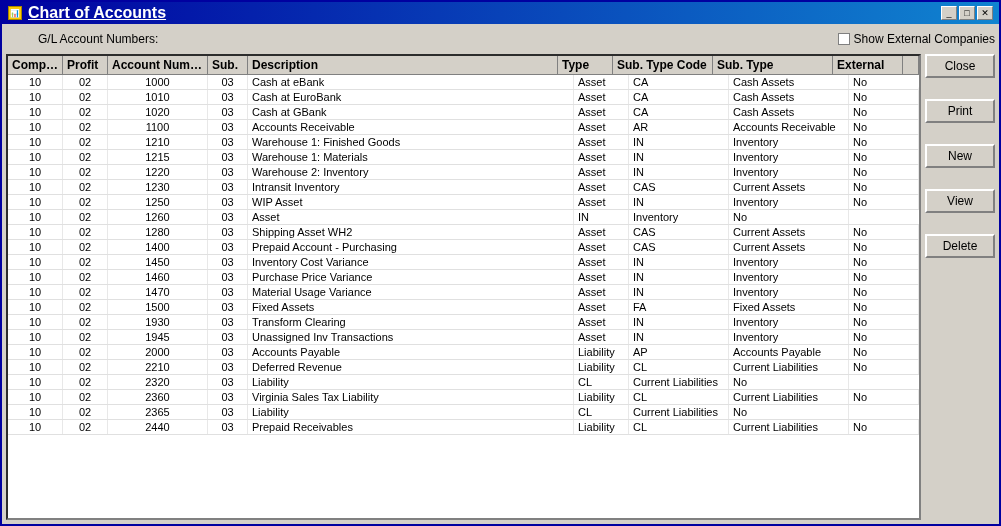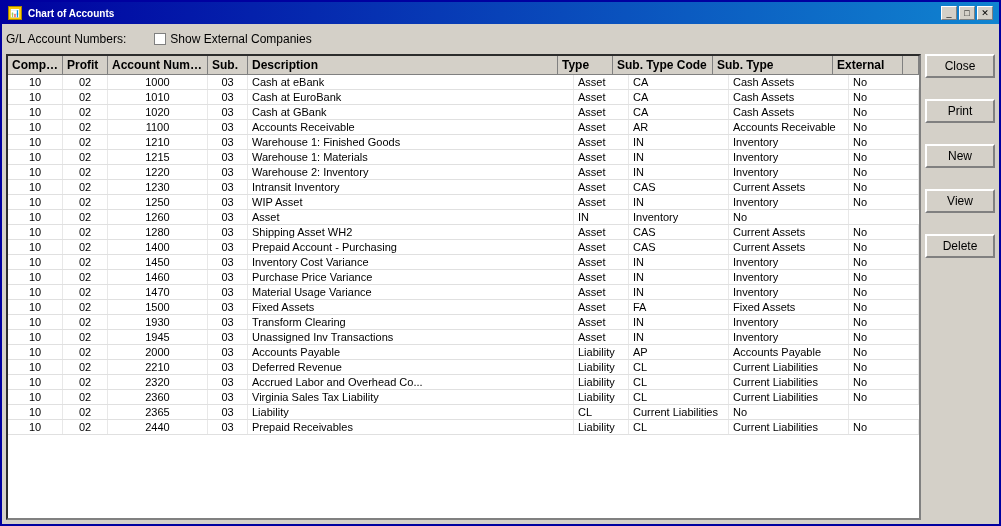--- a/index.html
+++ b/index.html
@@ -43,23 +43,24 @@
       background: #ffcc00;
       border: 1px solid #aa8800;
       display: flex;
       align-items: center;
       justify-content: center;
       font-size: 8px;
       color: #333;
       font-weight: bold;
     }
     .title-text {
-      font-size: 10px;
+      font-size: 16px;
       font-weight: bold;
       color: white;
+      text-decoration: underline;
     }
     .title-buttons {
       display: flex;
       gap: 2px;
     }
     .title-btn {
       width: 16px;
       height: 14px;
       background: #d4d0c8;
       border: 1px solid #808080;
@@ -79,22 +80,24 @@
       display: flex;
       flex-direction: column;
       flex: 1;
       padding: 4px;
       gap: 4px;
       overflow: hidden;
     }
     .top-bar {
       display: flex;
       align-items: center;
+      justify-content: space-between;
       height: 22px;
       flex-shrink: 0;
+      margin-left: 32px;
     }
     .gl-label {
       font-size: 12px;
       color: #000;
     }
     .show-external {
       display: flex;
       align-items: center;
       gap: 4px;
     }
@@ -457,21 +460,20 @@
               <div class="table-cell">Liability</div>
               <div class="table-cell">CL</div>
               <div class="table-cell">Current Liabilities</div>
               <div class="table-cell">No</div>
             </div>
             <div class="table-row">
               <div class="table-cell center">10</div>
               <div class="table-cell center">02</div>
               <div class="table-cell center">2320</div>
               <div class="table-cell center">03</div>
-              <div class="table-cell">Accrued Labor and Overhead Co...</div>
               <div class="table-cell">Liability</div>
               <div class="table-cell">CL</div>
               <div class="table-cell">Current Liabilities</div>
               <div class="table-cell">No</div>
             </div>
             <div class="table-row">
               <div class="table-cell center">10</div>
               <div class="table-cell center">02</div>
               <div class="table-cell center">2360</div>
               <div class="table-cell center">03</div>

